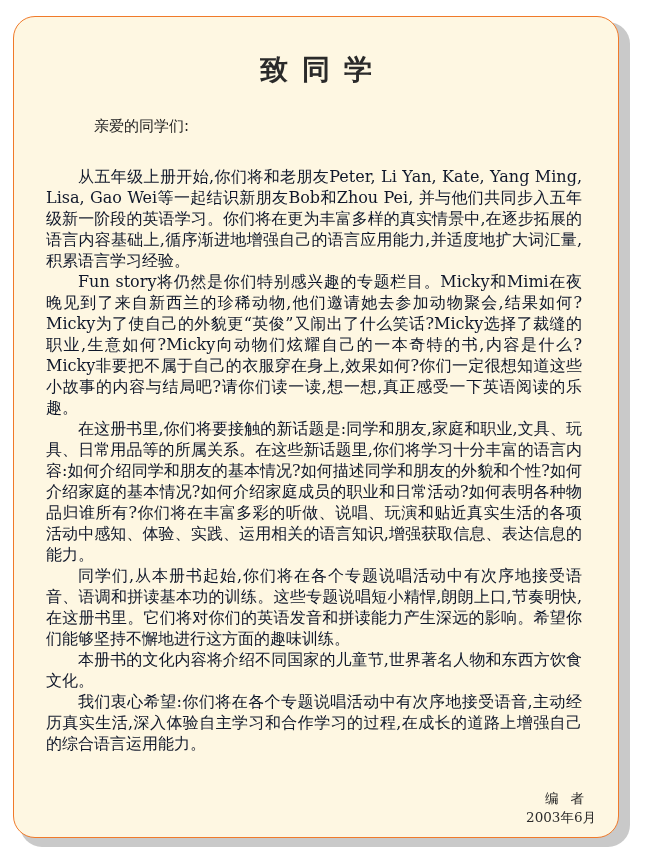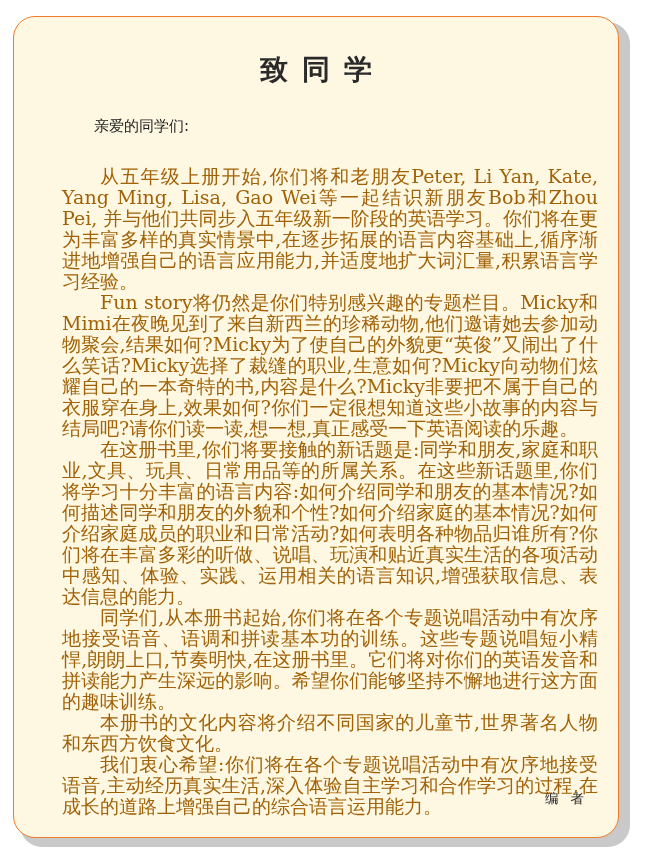--- a/index.html
+++ b/index.html
@@ -21,22 +21,22 @@
     font-family: "DejaVu Sans", "Liberation Sans", sans-serif;
     font-weight:bold; font-size:28px; letter-spacing:14px; color:#2a2a2a;
     padding-left:14px;
   }
   .greeting {
     position:absolute; left:32px; top:100px;
     font-family: "DejaVu Sans", "Liberation Sans", sans-serif;
     font-size:15px; color:#222;margin-left:48px;
   }
   .body-text {
-    position:absolute; left:48px; width:536px; top:149px;
-    font-size:19px; line-height:21px; color:#a16207; text-align:justify;
+    position:absolute; left:32px; width:536px; top:149px;
+    font-size:16px; line-height:21px; color:#0f172a; text-align:justify;
   }
   .body-text p { margin:0; text-indent:2em; }
   .sign {
     position:absolute; left:476px; top:789px; width:120px; text-align:right;
     font-size:13.5px; color:#2b2b2b; line-height:19px;
   }
   .sign .editor { letter-spacing:12px; padding-left:12px; }
 </style>
 </head>
 <body>
@@ -49,13 +49,14 @@
     <p>从五年级上册开始,你们将和老朋友Peter, Li Yan, Kate, Yang Ming, Lisa, Gao Wei等一起结识新朋友Bob和Zhou Pei, 并与他们共同步入五年级新一阶段的英语学习。你们将在更为丰富多样的真实情景中,在逐步拓展的语言内容基础上,循序渐进地增强自己的语言应用能力,并适度地扩大词汇量,积累语言学习经验。</p>
     <p>Fun story将仍然是你们特别感兴趣的专题栏目。Micky和Mimi在夜晚见到了来自新西兰的珍稀动物,他们邀请她去参加动物聚会,结果如何?Micky为了使自己的外貌更“英俊”又闹出了什么笑话?Micky选择了裁缝的职业,生意如何?Micky向动物们炫耀自己的一本奇特的书,内容是什么?Micky非要把不属于自己的衣服穿在身上,效果如何?你们一定很想知道这些小故事的内容与结局吧?请你们读一读,想一想,真正感受一下英语阅读的乐趣。</p>
     <p>在这册书里,你们将要接触的新话题是:同学和朋友,家庭和职业,文具、玩具、日常用品等的所属关系。在这些新话题里,你们将学习十分丰富的语言内容:如何介绍同学和朋友的基本情况?如何描述同学和朋友的外貌和个性?如何介绍家庭的基本情况?如何介绍家庭成员的职业和日常活动?如何表明各种物品归谁所有?你们将在丰富多彩的听做、说唱、玩演和贴近真实生活的各项活动中感知、体验、实践、运用相关的语言知识,增强获取信息、表达信息的能力。</p>
     <p>同学们,从本册书起始,你们将在各个专题说唱活动中有次序地接受语音、语调和拼读基本功的训练。这些专题说唱短小精悍,朗朗上口,节奏明快,在这册书里。它们将对你们的英语发音和拼读能力产生深远的影响。希望你们能够坚持不懈地进行这方面的趣味训练。</p>
     <p>本册书的文化内容将介绍不同国家的儿童节,世界著名人物和东西方饮食文化。</p>
     <p>我们衷心希望:你们将在各个专题说唱活动中有次序地接受语音,主动经历真实生活,深入体验自主学习和合作学习的过程,在成长的道路上增强自己的综合语言运用能力。</p>
   </div>
 </div>
 <div class="sign">
   <div class="editor">编者</div>
+  <div>2003年6月</div>
 </div>
 
 </body></html>

